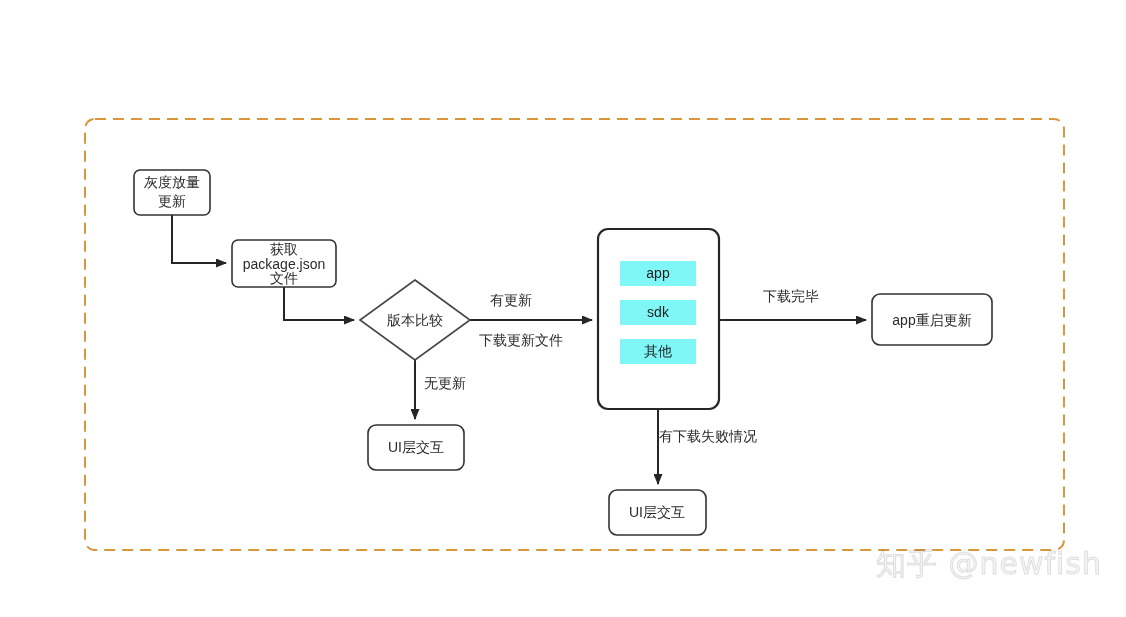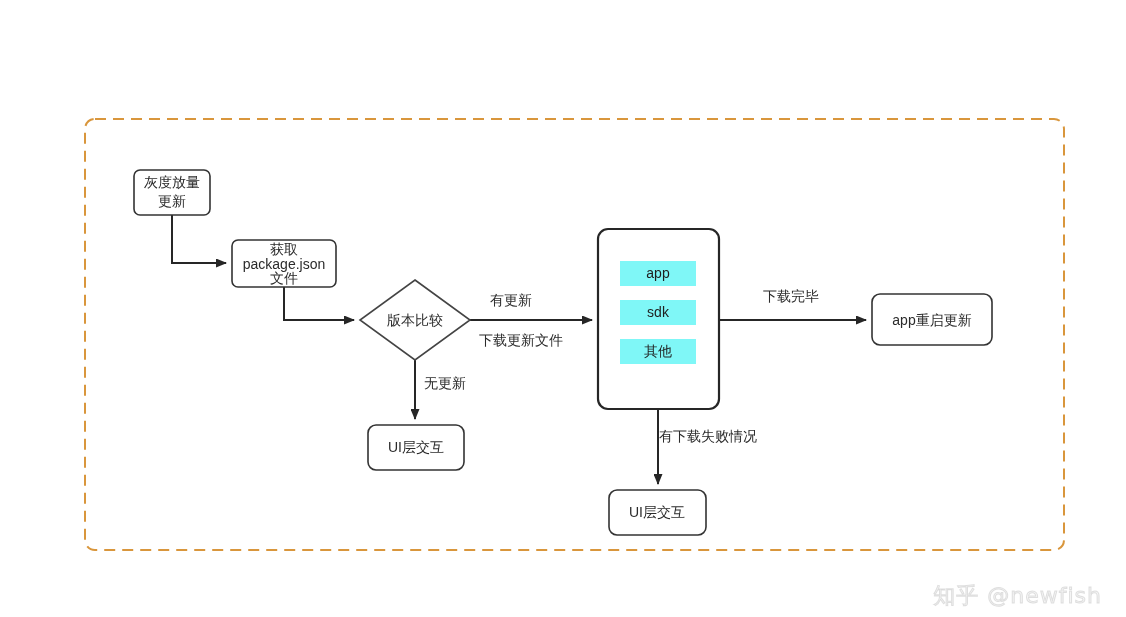--- a/index.html
+++ b/index.html
@@ -69,23 +69,23 @@
     stroke-width: 2;
   }
   .region-shape {
     fill: none;
     stroke-width: 2;
     stroke-dasharray: 11 7;
   }
   .watermark {
     position: absolute;
     right: 24px;
-    bottom: 6px;
+    bottom: 32px;
     font-family: "DejaVu Sans", sans-serif;
-    font-size: 22px;
+    font-size: 30px;
     letter-spacing: 1px;
     color: rgba(0,0,0,0.035);
     -webkit-text-stroke: 1px rgba(120,120,120,0.22);
     white-space: nowrap;
     user-select: none;
   }
 </style>
 </head>
 <body>
 

